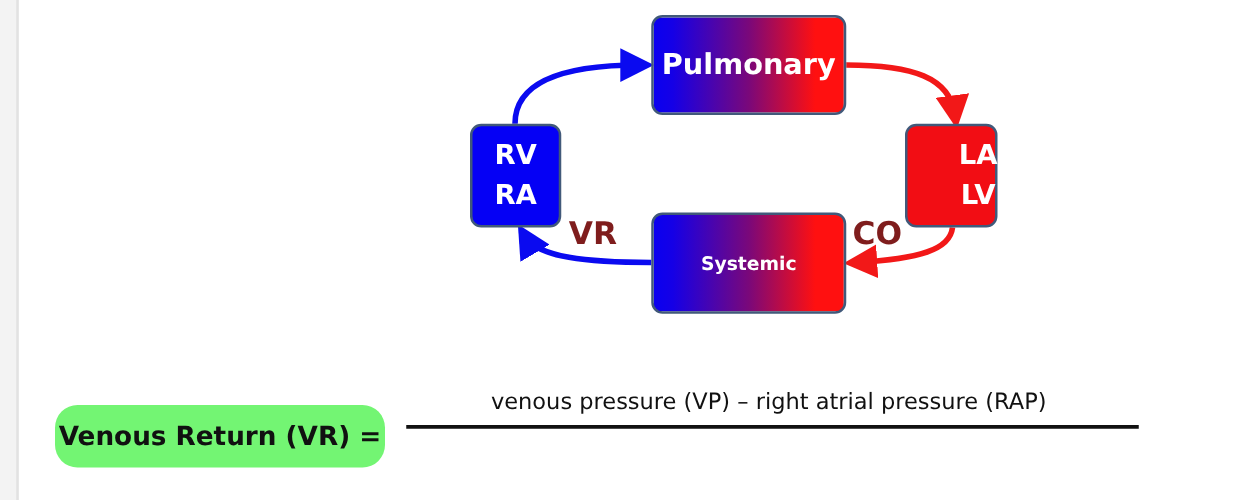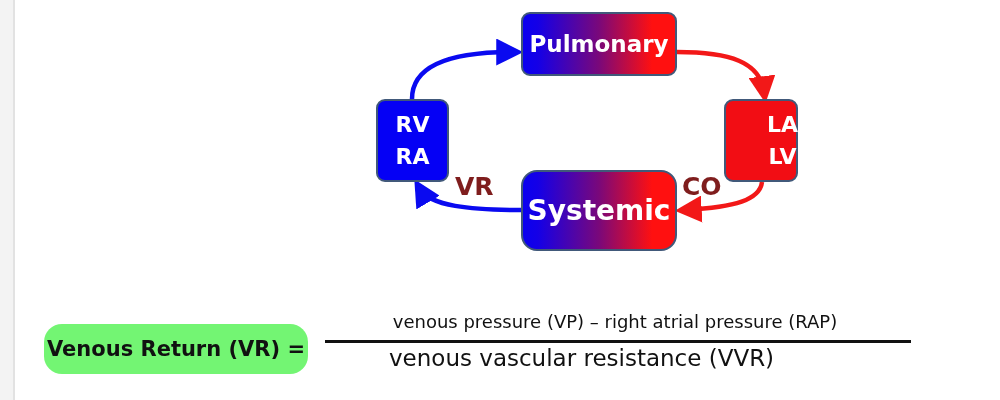--- a/index.html
+++ b/index.html
@@ -16,22 +16,22 @@
     .box {
       position: absolute; box-sizing: border-box;
       border: 2px solid #41597a; border-radius: 9px;
       color: #fff; font-weight: bold;
       display: flex; flex-direction: column; align-items: center; justify-content: center;
       text-align: center;
     }
     .grad { background: linear-gradient(to right, #0a00f0 0%, #1500e6 10%, #7a087a 50%, #ff1010 85%, #ff1010 100%); }
     .blue { background: #0500f5; align-items: center; }
     .red { background: #f20d14; }
-    #pulmonary { left: 521px; top: 12px; width: 156px; height: 64px; font-size: 23px; }
-    #systemic { left: 521px; top: 170px; width: 156px; height: 81px; font-size: 28px; border-radius: 16px; }
+    #pulmonary { left: 521px; top: 12px; width: 156px; height: 80px; font-size: 23px; }
+    #systemic { left: 521px; top: 170px; width: 156px; height: 81px; font-size: 15px; }
     #rvra { left: 376px; top: 99px; width: 73px; height: 83px; font-size: 22px; line-height: 32px; }
     #lalv { left: 724px; top: 99px; width: 74px; height: 83px; font-size: 22px; line-height: 32px; padding-left: 43px; }
     .arrow-label {
       position: absolute; font-weight: bold; font-size: 25px; color: #7f1d1d;
     }
     #vr-label { left: 455px; top: 172px; }
     #co-label { left: 682px; top: 172px; }
     .formula-label {
       position: absolute; left: 44px; top: 324px; width: 264px; height: 50px;
       background: #73f573; border-radius: 18px;
@@ -91,14 +91,13 @@
 <div id="vr-label" class="arrow-label">VR</div>
 <div id="co-label" class="arrow-label">CO</div>
 
 <div class="formula-label">
   <span>Venous Return (VR) =</span>
 </div>
 
 <div class="fraction">
   <div class="numerator">venous pressure (VP) – right atrial pressure (RAP)</div>
   <div class="frac-line"></div>
-  <div class="denominator">venous vascular resistance (VVR)</div>
 </div>
 
 </body></html>

